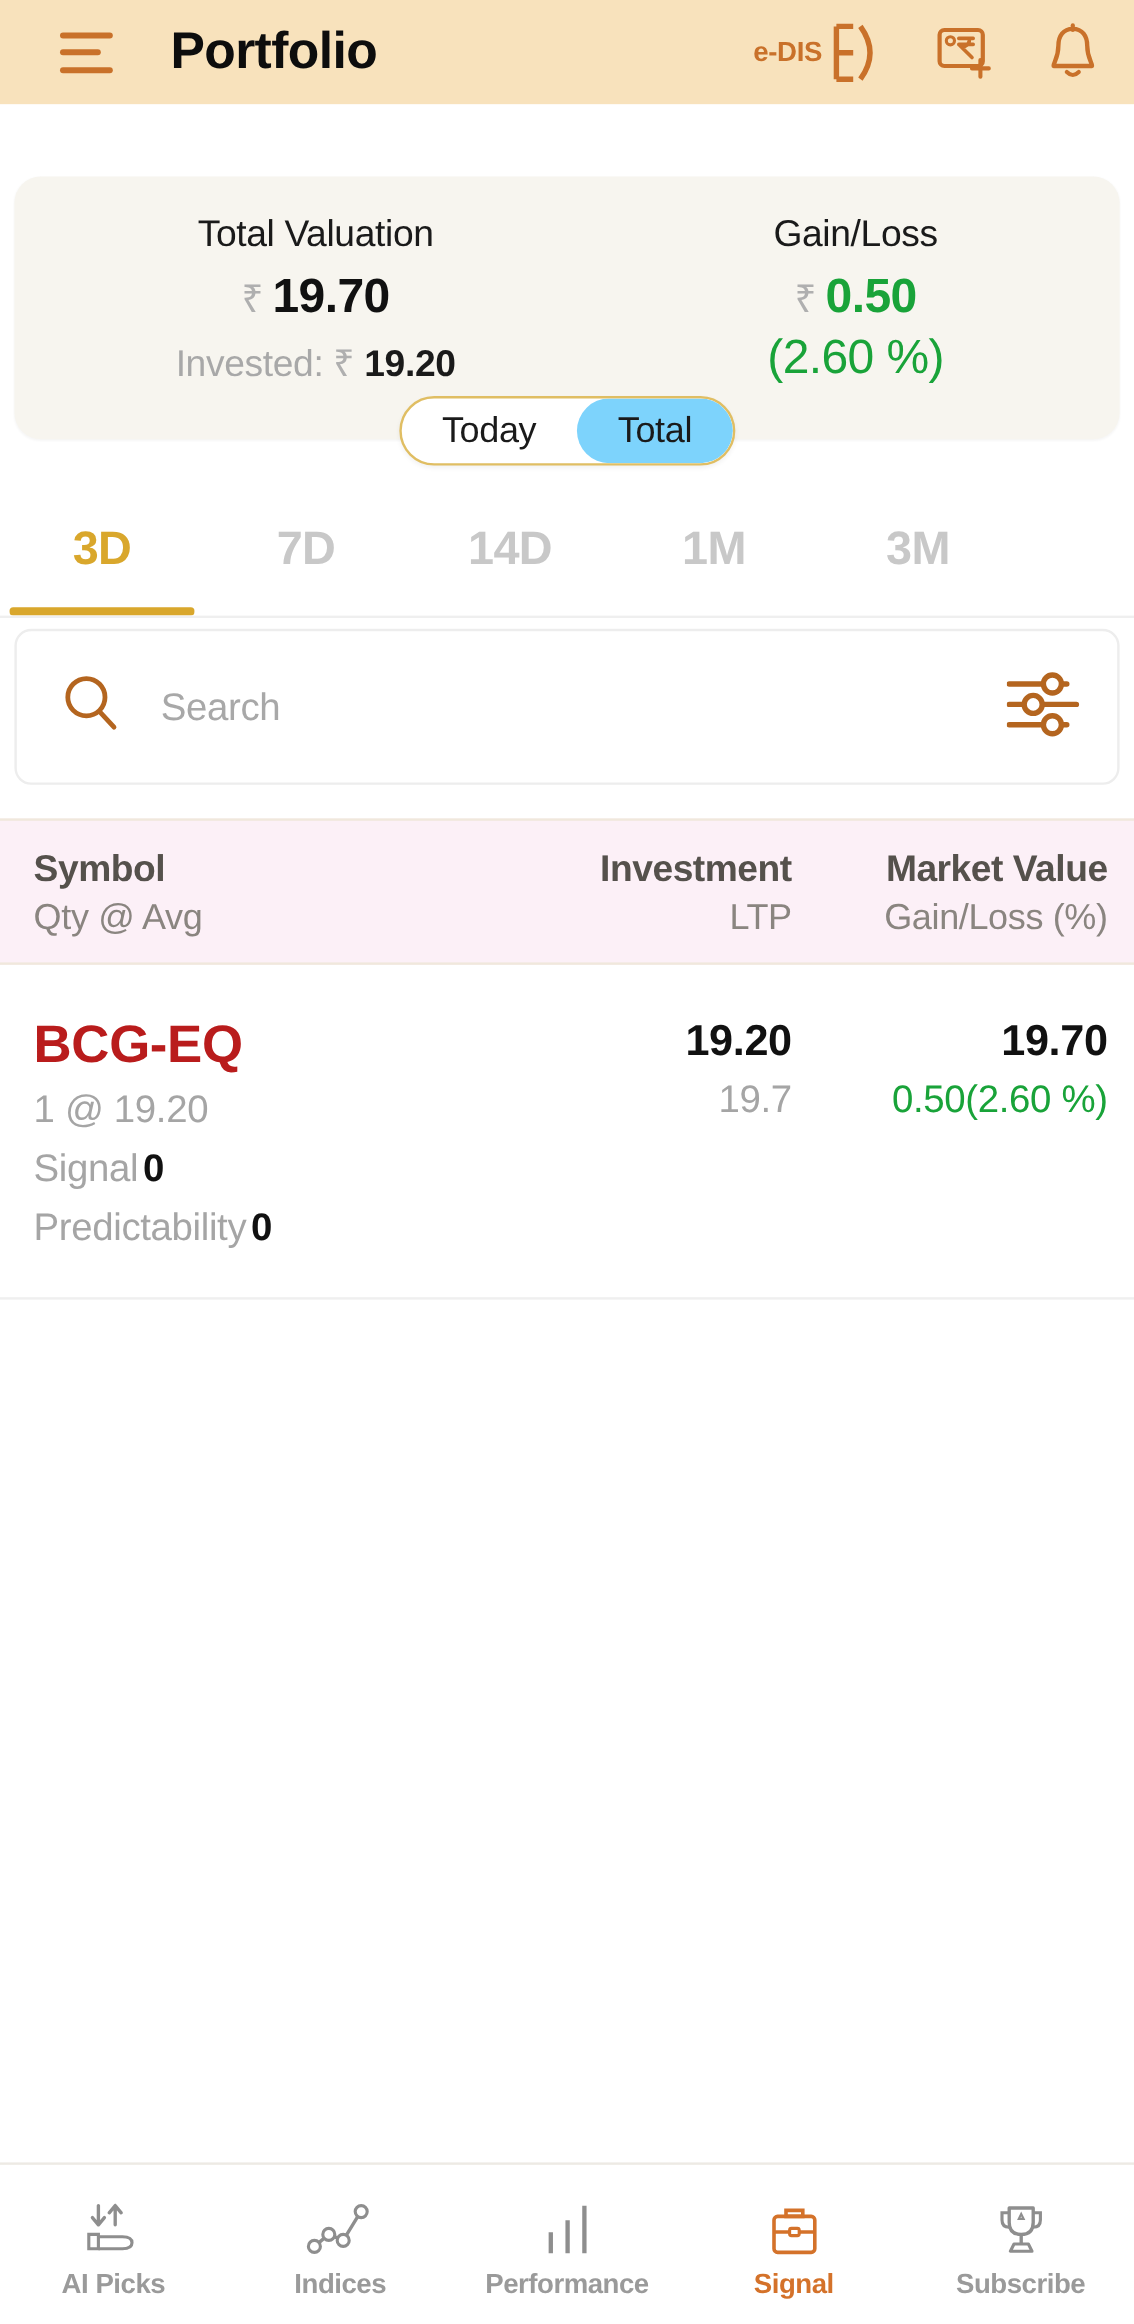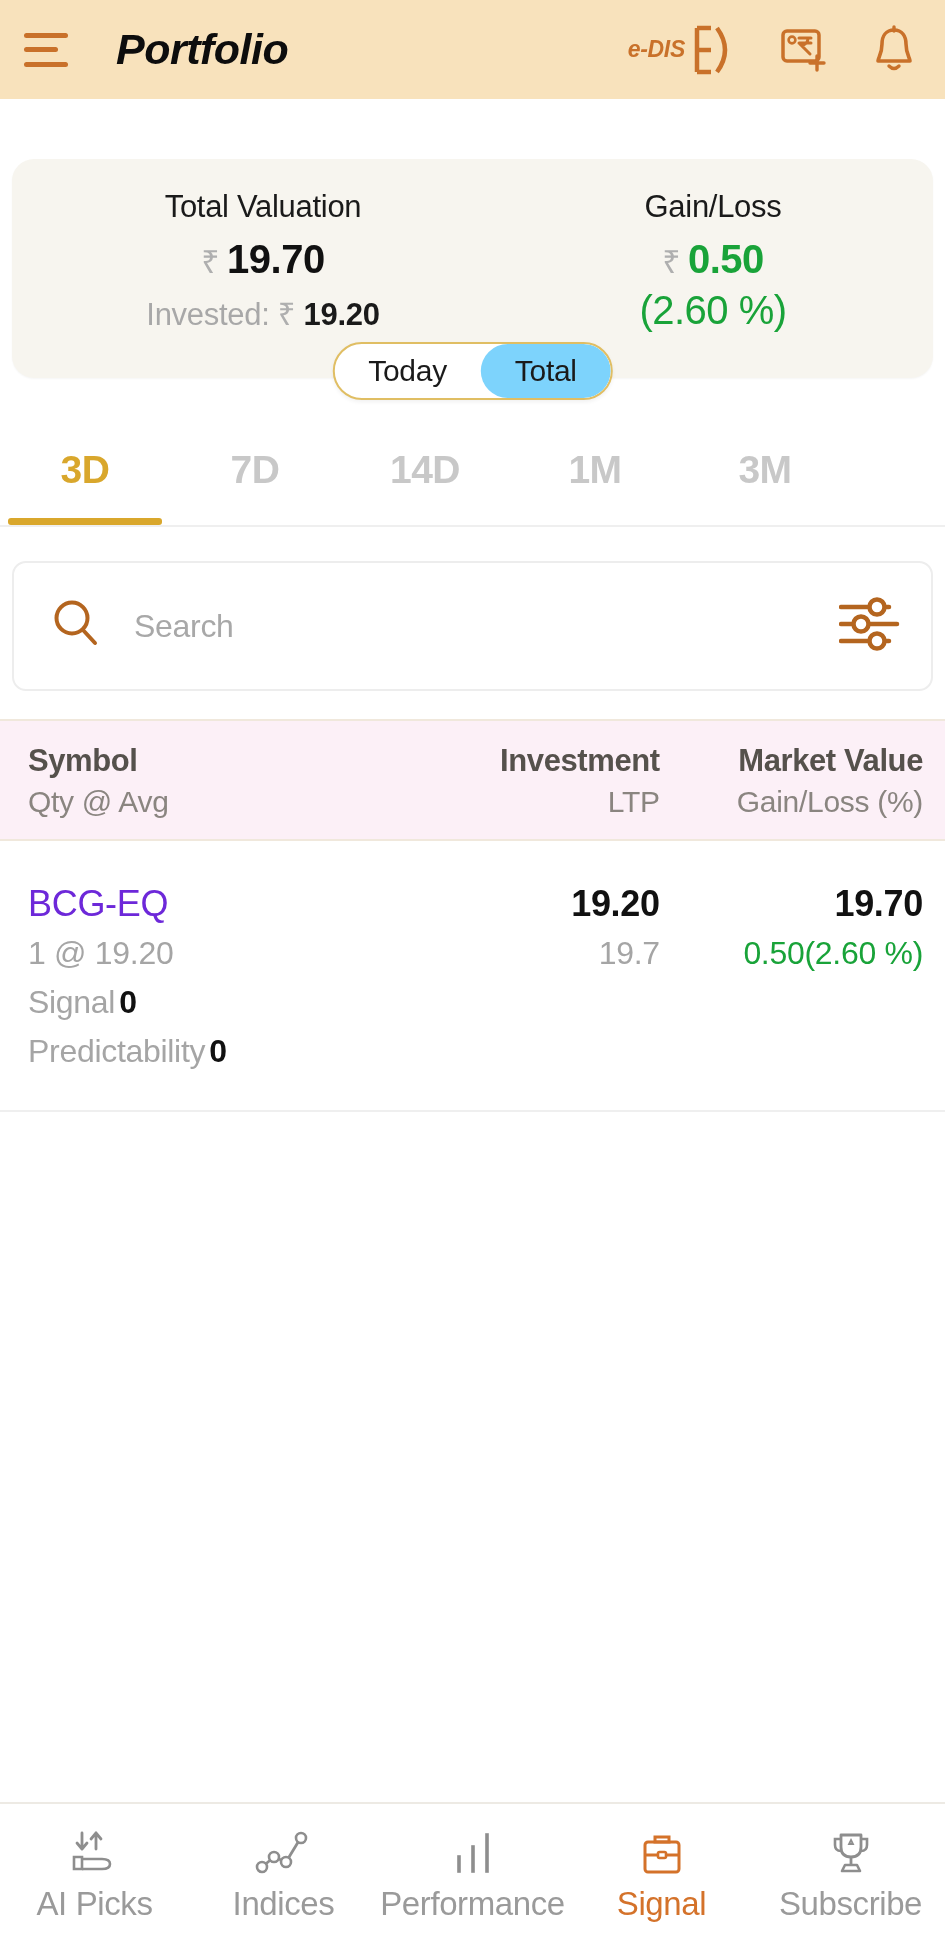--- a/index.html
+++ b/index.html
@@ -8,27 +8,26 @@
     width: 945px;
     height: 1937px;
     background: #ffffff;
     font-family: "Liberation Sans", sans-serif;
     overflow: hidden;
     position: relative;
   }
 
   
   .header {
-    height: 99px;
+    height: 87px;
     background: #F8E2BC;
     display: flex;
     align-items: center;
-    padding: 0 28px 0 24px;
+    padding: 0 28px 0 50px;
     position: relative;
-    font-style: italic;
   }
   .hamburger {
     width: 44px;
     height: 34px;
     display: flex;
     flex-direction: column;
     justify-content: space-between;
     cursor: pointer;
     flex: 0 0 auto;
   }
@@ -179,21 +178,21 @@
     position: absolute;
     bottom: 0;
     left: 8px;
     right: 8px;
     height: 7px;
     background: #D9A72C;
     border-radius: 3px;
   }
 
   
-  .search-wrap { padding: 34px 12px 0 12px; border-radius: 10px; }
+  .search-wrap { padding: 9px 12px 0 12px; border-radius: 10px; }
   .search-box {
     height: 130px;
     border: 2px solid #EDEDED;
     border-radius: 14px;
     display: flex;
     align-items: center;
     padding: 0 30px 0 34px;
     background: #fff;
   }
   .search-input {
@@ -244,23 +243,23 @@
     display: flex;
     padding: 42px 22px 40px 28px;
     border-bottom: 2px solid #EFEFEF;
     min-height: 220px;
   }
   .rc { display: flex; flex-direction: column; }
   .rc.c1 { flex: 1.52; align-items: flex-start; }
   .rc.c2 { flex: 1; align-items: flex-end; }
   .rc.c3 { flex: 1.05; align-items: flex-end; }
   .r-symbol {
-    font-size: 36px;
-    font-weight: 400;
-    color: #6d28d9;
+    font-size: 44px;
+    font-weight: 700;
+    color: #b91c1c;
     letter-spacing: -0.3px;
   }
   .r-qty {
     font-size: 32px;
     color: #A5A5A5;
     margin-top: 10px;
     letter-spacing: -0.3px;
   }
   .r-meta {
     font-size: 32px;
@@ -299,23 +298,23 @@
     flex-direction: column;
     align-items: center;
     justify-content: center;
     gap: 8px;
     cursor: pointer;
     height: 100%;
     padding-top: 10px;
   }
   .nav-ic { height: 48px; display: flex; align-items: flex-end; justify-content: center; }
   .nav-label {
-    font-size: 33px;
+    font-size: 23px;
     color: #9A9A9A;
-    font-weight: 400;
+    font-weight: 700;
     letter-spacing: -0.4px;
   }
   .nav-item.active .nav-label { color: #D4722A; }
 </style>
 </head>
 <body>
 
 <div class="header">
 
   <div class="hamburger">

